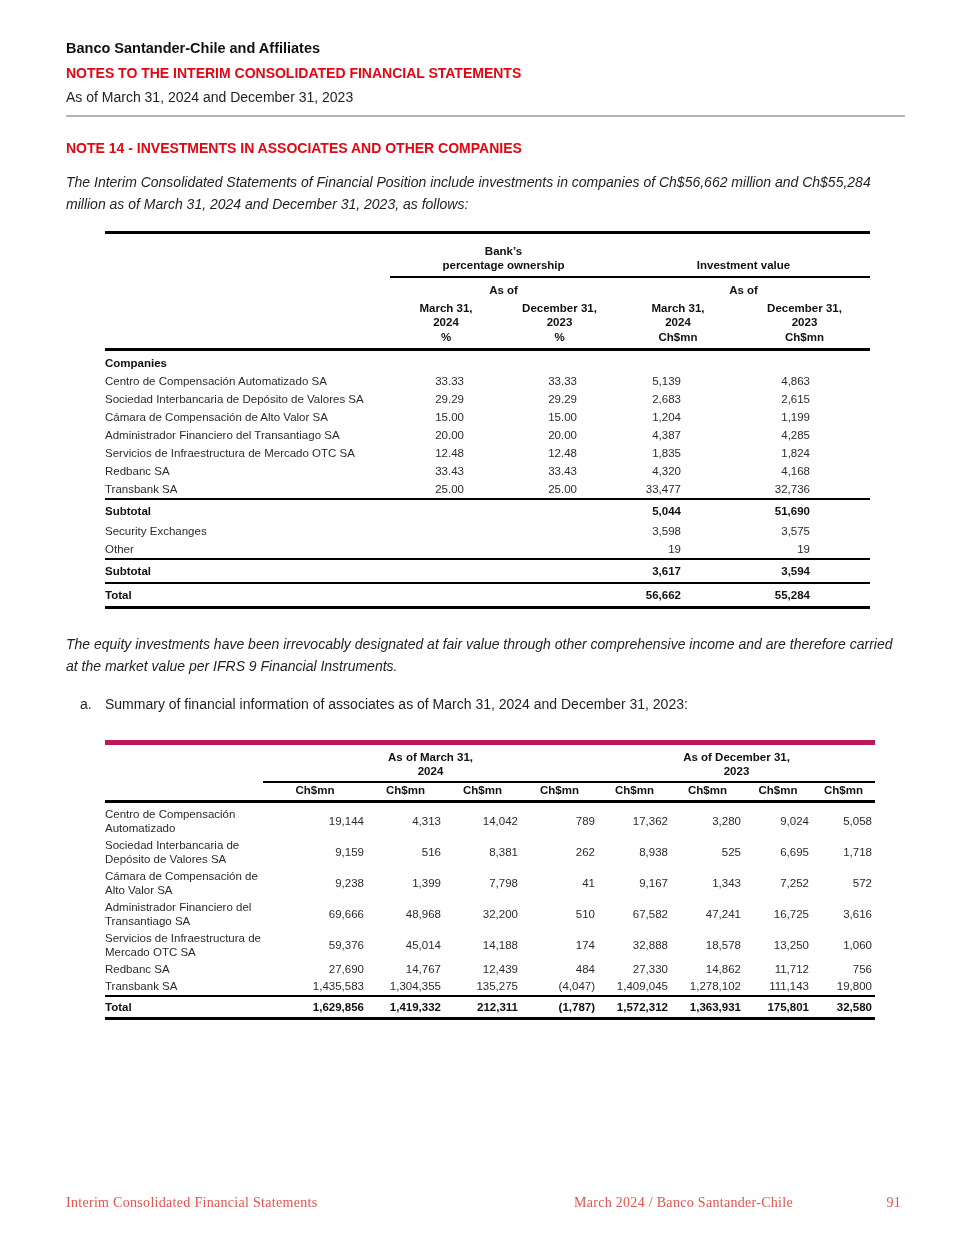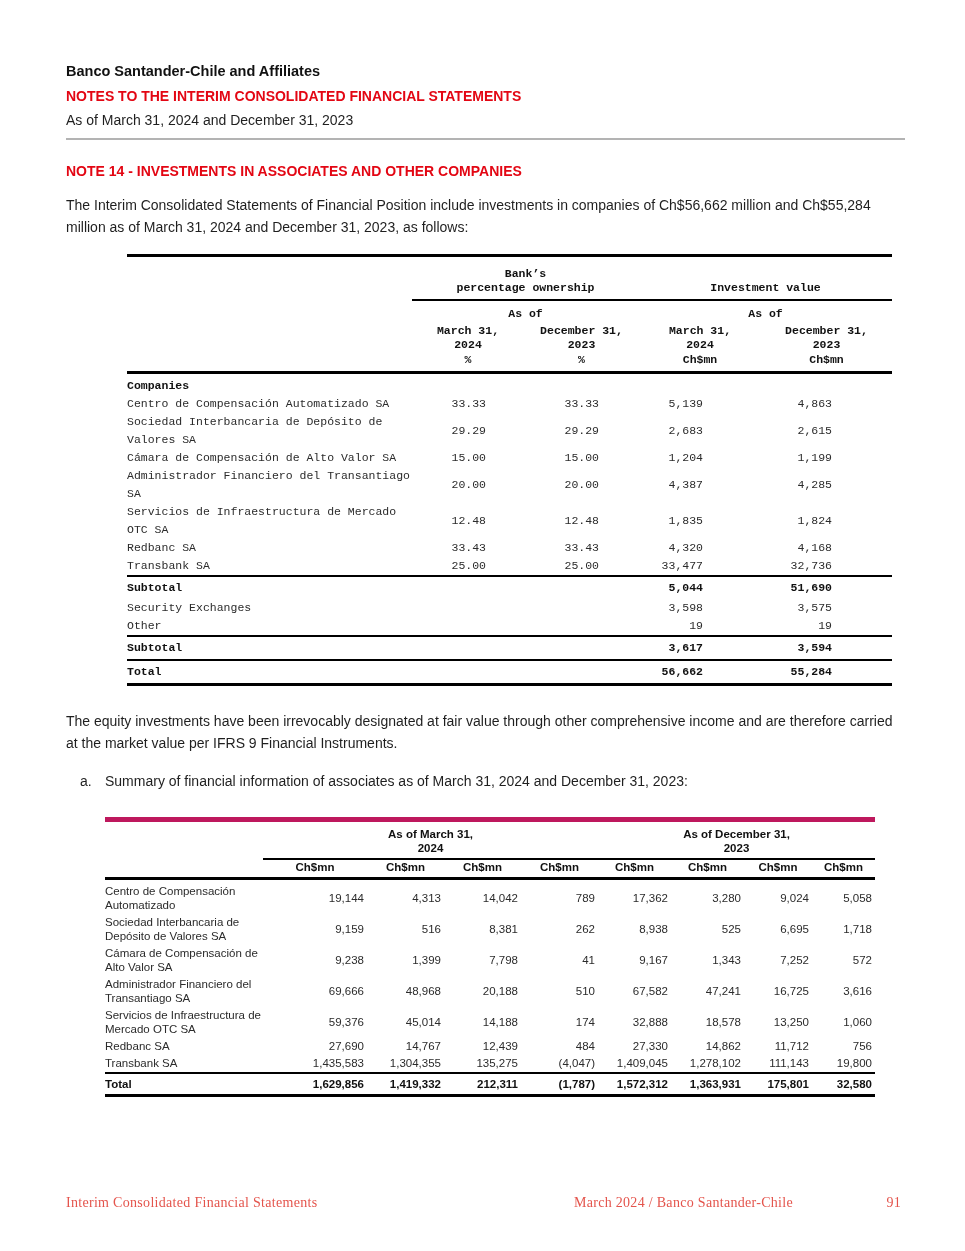--- a/index.html
+++ b/index.html
@@ -4,46 +4,46 @@
 <style>
   * { box-sizing: border-box; margin: 0; padding: 0; }
   html, body { background: #ffffff; }
   body {
     width: 965px; height: 1251px;
     position: relative; overflow: hidden;
     font-family: "Liberation Sans", sans-serif;
     color: #1a1a1a;
     -webkit-font-smoothing: antialiased;
   }
-  .page { padding: 62px 60px 0 66px; }
+  .page { padding: 39px 60px 0 66px; }
 
   
   .doc-company { font-size: 14.5px; font-weight: bold; line-height: 18px; color: #111; }
   .doc-title   { font-size: 14px; font-weight: bold; line-height: 18px; color: #e30613; margin-top: 7px; }
   .doc-date    { font-size: 14px; line-height: 18px; color: #1f1f1f; margin-top: 6px; }
   .top-rule    { height: 2px; background: #b3b3b3; margin-top: 9px; }
 
   .note-title { font-size: 14px; font-weight: bold; color: #e30613; margin-top: 22px; line-height: 18px; }
-  .para { font-size: 14px; line-height: 22px; color: #1f1f1f; margin-top: 14px; max-width: 841px; }
+  .para { font-size: 14px; line-height: 22px; color: #1f1f1f; margin-top: 14px; max-width: 841px; font-style: italic; }
   .para2 { margin-top: 24px; }
 
   .item-a { display: flex; margin-top: 17px; font-size: 14px; line-height: 20px; color: #1f1f1f; }
   .item-a .item-label { width: 25px; margin-left: 14px; flex: 0 0 auto; }
 
   
   table { border-collapse: collapse; table-layout: fixed; background: #fff; }
   th, td { font-size: 11.5px; color: #2b2b2b; font-weight: normal; }
   thead th { font-weight: bold; color: #111; text-align: center; }
   td.num { text-align: right; white-space: nowrap; }
   td.name { text-align: left; }
   tr.bold td { font-weight: bold; color: #111; }
   tr.rule-above { border-top: 2px solid #000; }
 
   
-  .t1 { margin: 16px 0 0 61px; width: 765px; border-top: 3px solid #000; border-bottom: 3.5px solid #000; font-family: Liberation Mono, monospace; }
+  .t1 { margin: 16px 0 0 39px; width: 765px; border-top: 3px solid #000; border-bottom: 3.5px solid #000; }
   .t1 col.c-name { width: 285px; }
   .t1 col.c1 { width: 112px; } .t1 col.c2 { width: 115px; }
   .t1 col.c3 { width: 122px; } .t1 col.c4 { width: 131px; }
   .t1 th.group { vertical-align: bottom; padding: 6px 4px 4px; border-bottom: 2.5px solid #000; line-height: 14px; height: 44px; }
   .t1 th.asof { padding-top: 5px; height: 21px; }
   .t1 th.datecol { padding: 3px 0 4px; line-height: 14.5px; }
   .t1 thead tr.last th { border-bottom: 3px solid #000; }
   .t1 tbody td { line-height: 18px; height: 18px; vertical-align: middle; }
   .t1 tbody tr.rule-above td { padding-top: 2px; padding-bottom: 2px; }
   .t1 td.num.p1 { padding-right: 38px; }
@@ -300,21 +300,21 @@
           <td class="num">41</td>
           <td class="num">9,167</td>
           <td class="num">1,343</td>
           <td class="num">7,252</td>
           <td class="num">572</td>
         </tr>
         <tr>
           <td class="name">Administrador Financiero del Transantiago SA</td>
           <td class="num">69,666</td>
           <td class="num">48,968</td>
-          <td class="num">20,188</td>
+          <td class="num">32,200</td>
           <td class="num">510</td>
           <td class="num">67,582</td>
           <td class="num">47,241</td>
           <td class="num">16,725</td>
           <td class="num">3,616</td>
         </tr>
         <tr>
           <td class="name">Servicios de Infraestructura de Mercado OTC SA</td>
           <td class="num">59,376</td>
           <td class="num">45,014</td>

